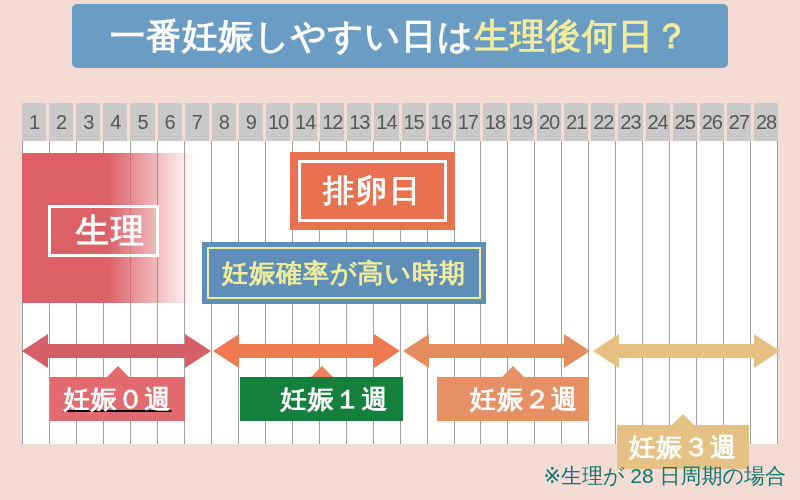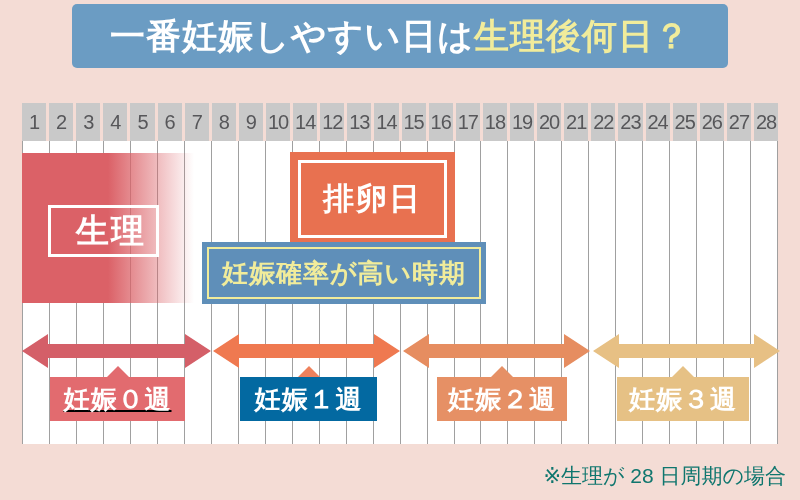--- a/index.html
+++ b/index.html
@@ -23,21 +23,21 @@
   .day-col{flex:1;border-right:1px solid #a0a0a0;}
 
   
   .mens-block{position:absolute;left:22px;top:153px;width:172px;height:150px;
               background:linear-gradient(90deg,#db6167 0%,#db6167 50%,rgba(219,97,103,0) 100%);}
   .mens-label{position:absolute;left:26px;top:52px;width:90px;height:46px;border:3px solid #ffffff;
               display:flex;align-items:center;justify-content:center;
               color:#ffffff;font-size:33px;font-weight:bold;letter-spacing:2px;padding-left:15px;}
 
   
-  .ovu-box{position:absolute;left:290px;top:152px;width:165px;height:94px;background:#e87150;}
+  .ovu-box{position:absolute;left:290px;top:152px;width:165px;height:78px;background:#e87150;}
   .ovu-inner{position:absolute;inset:8px;border:3px solid #ffffff;display:flex;align-items:center;justify-content:center;
              color:#ffffff;font-size:31px;font-weight:bold;letter-spacing:2px;}
 
   
   .prob-box{position:absolute;left:202px;top:242px;width:284px;height:62px;background:#5f8fb9;}
   .prob-inner{position:absolute;inset:5px;border:2px solid #f1ec9b;display:flex;align-items:center;justify-content:center;
               color:#f1ec9b;font-size:26px;font-weight:bold;letter-spacing:1px;white-space:nowrap;}
 
   
   .arrow{position:absolute;top:334px;height:34px;}
@@ -51,22 +51,22 @@
   .arrow.w2{left:403px;width:187px;}
   .arrow.w3{left:593px;width:187px;}
 
   
   .week-label{position:absolute;top:377px;height:44px;display:flex;align-items:center;justify-content:center;}
   .week-label .week-label-text{color:#ffffff;font-size:26px;font-weight:bold;letter-spacing:1px;white-space:nowrap;}
   .week-label .notch{position:absolute;top:-11px;left:50%;margin-left:-11px;width:0;height:0;
                      border-left:11px solid transparent;border-right:11px solid transparent;border-bottom:11px solid #000;}
   .week-label.w0{left:50px;width:135px;text-decoration:underline;}
   .week-label.w1{left:240px;width:137px;}
-  .week-label.w2{left:437px;width:130px;}
-  .week-label.w3{left:617px;width:132px;}
+  .week-label.w2{left:437px;width:130px;padding-left:22px;}
+  .week-label.w3{left:617px;width:132px;margin-top:48px;}
 
   
   .footnote{position:absolute;top:462px;right:14px;font-size:21px;color:#0f766e;font-weight:400;white-space:nowrap;}
 </style>
 </head>
 <body>
 
 <div class="page">
 
   <div class="banner">
@@ -165,21 +165,21 @@
   <div class="arrow w3">
     <div class="head-left" style="border-right-color: rgb(231, 192, 132);"></div>
     <div class="bar" style="background: rgb(231, 192, 132);"></div>
     <div class="head-right" style="border-left-color: rgb(231, 192, 132);"></div>
   </div>
 
   <div class="week-label w0" style="background: rgb(226, 107, 111);">
     <div class="notch" style="border-bottom-color: rgb(226, 107, 111);"></div>
     <span class="week-label-text">妊娠０週</span>
   </div>
-  <div class="week-label w1" style="background: #0369a1;">
+  <div class="week-label w1" style="background: #15803d; padding-left: 26px;">
     <div class="notch" style="border-bottom-color: rgb(239, 129, 92);"></div>
     <span class="week-label-text">妊娠１週</span>
   </div>
   <div class="week-label w2" style="background: rgb(230, 144, 101);">
     <div class="notch" style="border-bottom-color: rgb(230, 144, 101);"></div>
     <span class="week-label-text">妊娠２週</span>
   </div>
   <div class="week-label w3" style="background: rgb(230, 193, 133);">
     <div class="notch" style="border-bottom-color: rgb(230, 193, 133);"></div>
     <span class="week-label-text">妊娠３週</span>

